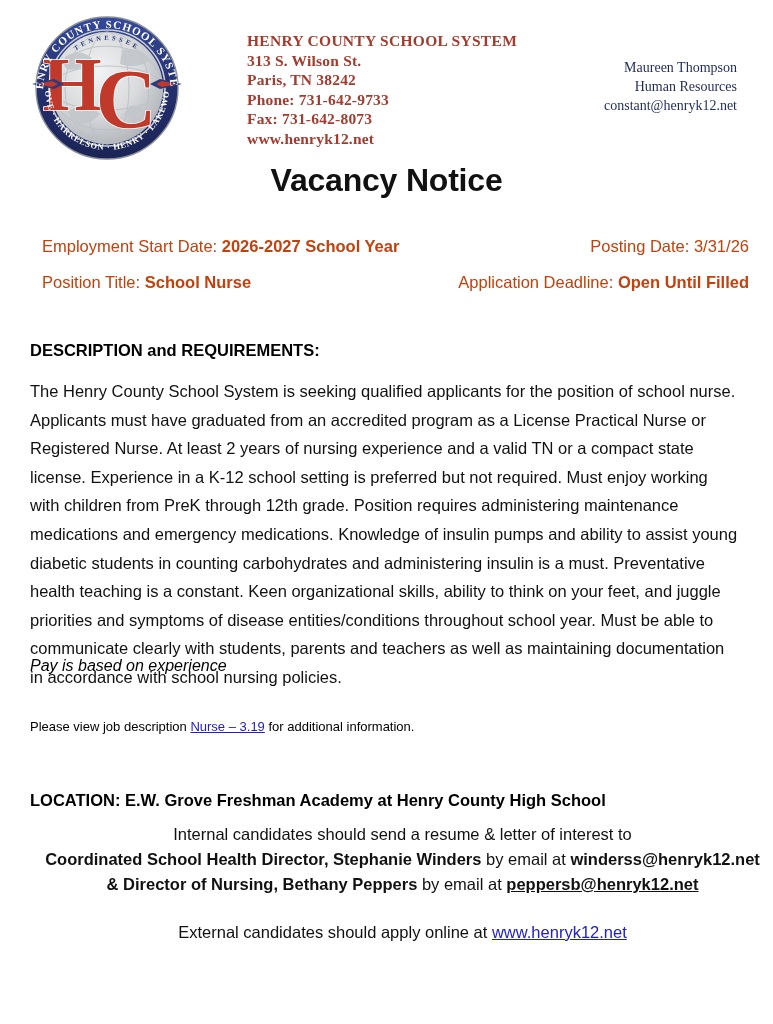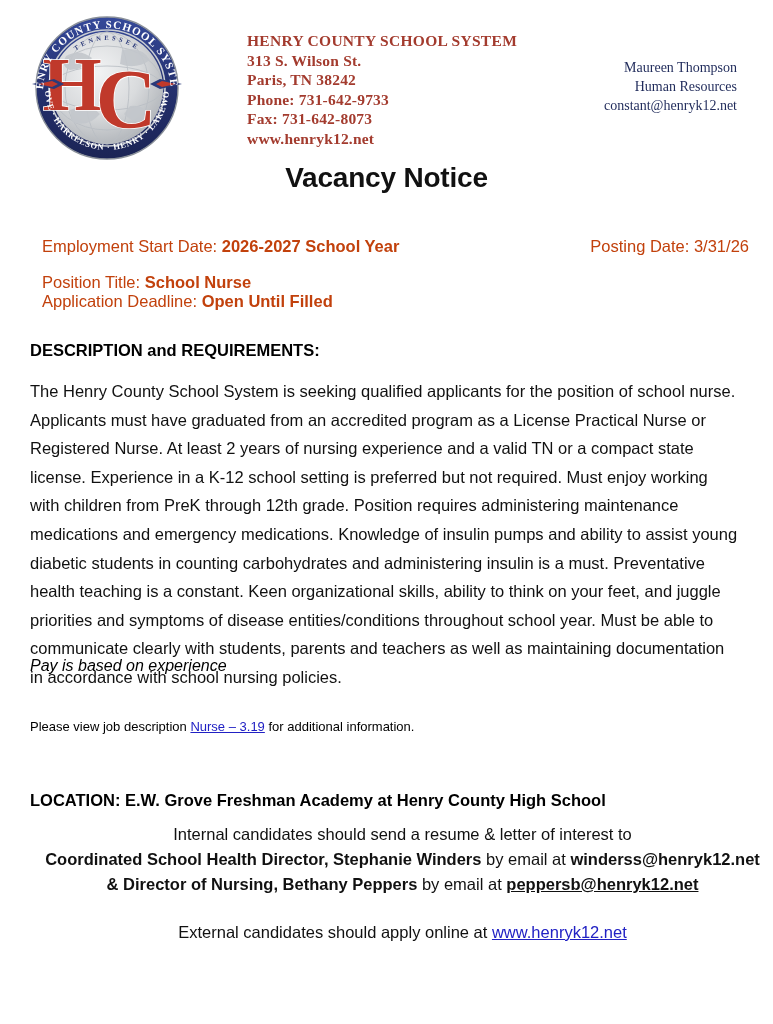--- a/index.html
+++ b/index.html
@@ -57,41 +57,41 @@
     line-height: 19px;
   }
 
   
   .doc-title {
     position: absolute;
     left: 0;
     top: 162px;
     width: 773px;
     text-align: center;
-    font-size: 28px;
+    font-size: 32px;
     font-weight: bold;
     letter-spacing: -0.2px;
     color: #111111;
   }
 
   
   .meta {
     position: absolute;
     left: 42px;
     width: 707px;
     font-size: 16.5px;
     color: #c2410c;
   }
   .meta-row {
     display: flex;
     justify-content: space-between;
     align-items: baseline;
   }
   .meta-row-1 { top: 237px; }
-  .meta-row-2 { top: 273px; flex-direction: column; }
+  .meta-row-2 { top: 273px; }
   .meta b { font-weight: bold; }
 
   
   .section-head {
     position: absolute;
     left: 30px;
     top: 341px;
     font-size: 16.5px;
     font-weight: bold;
   }

